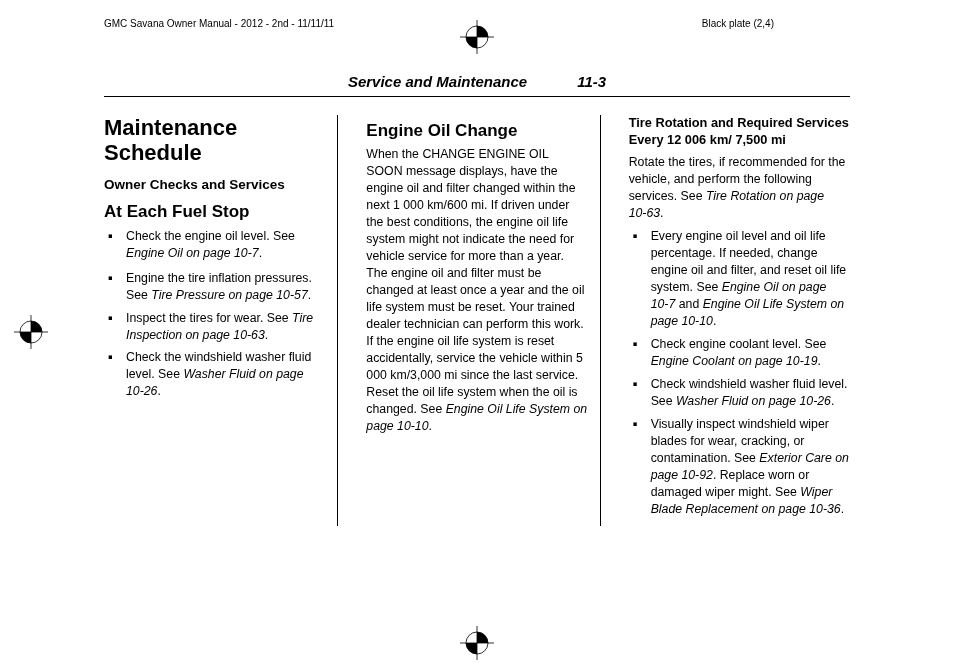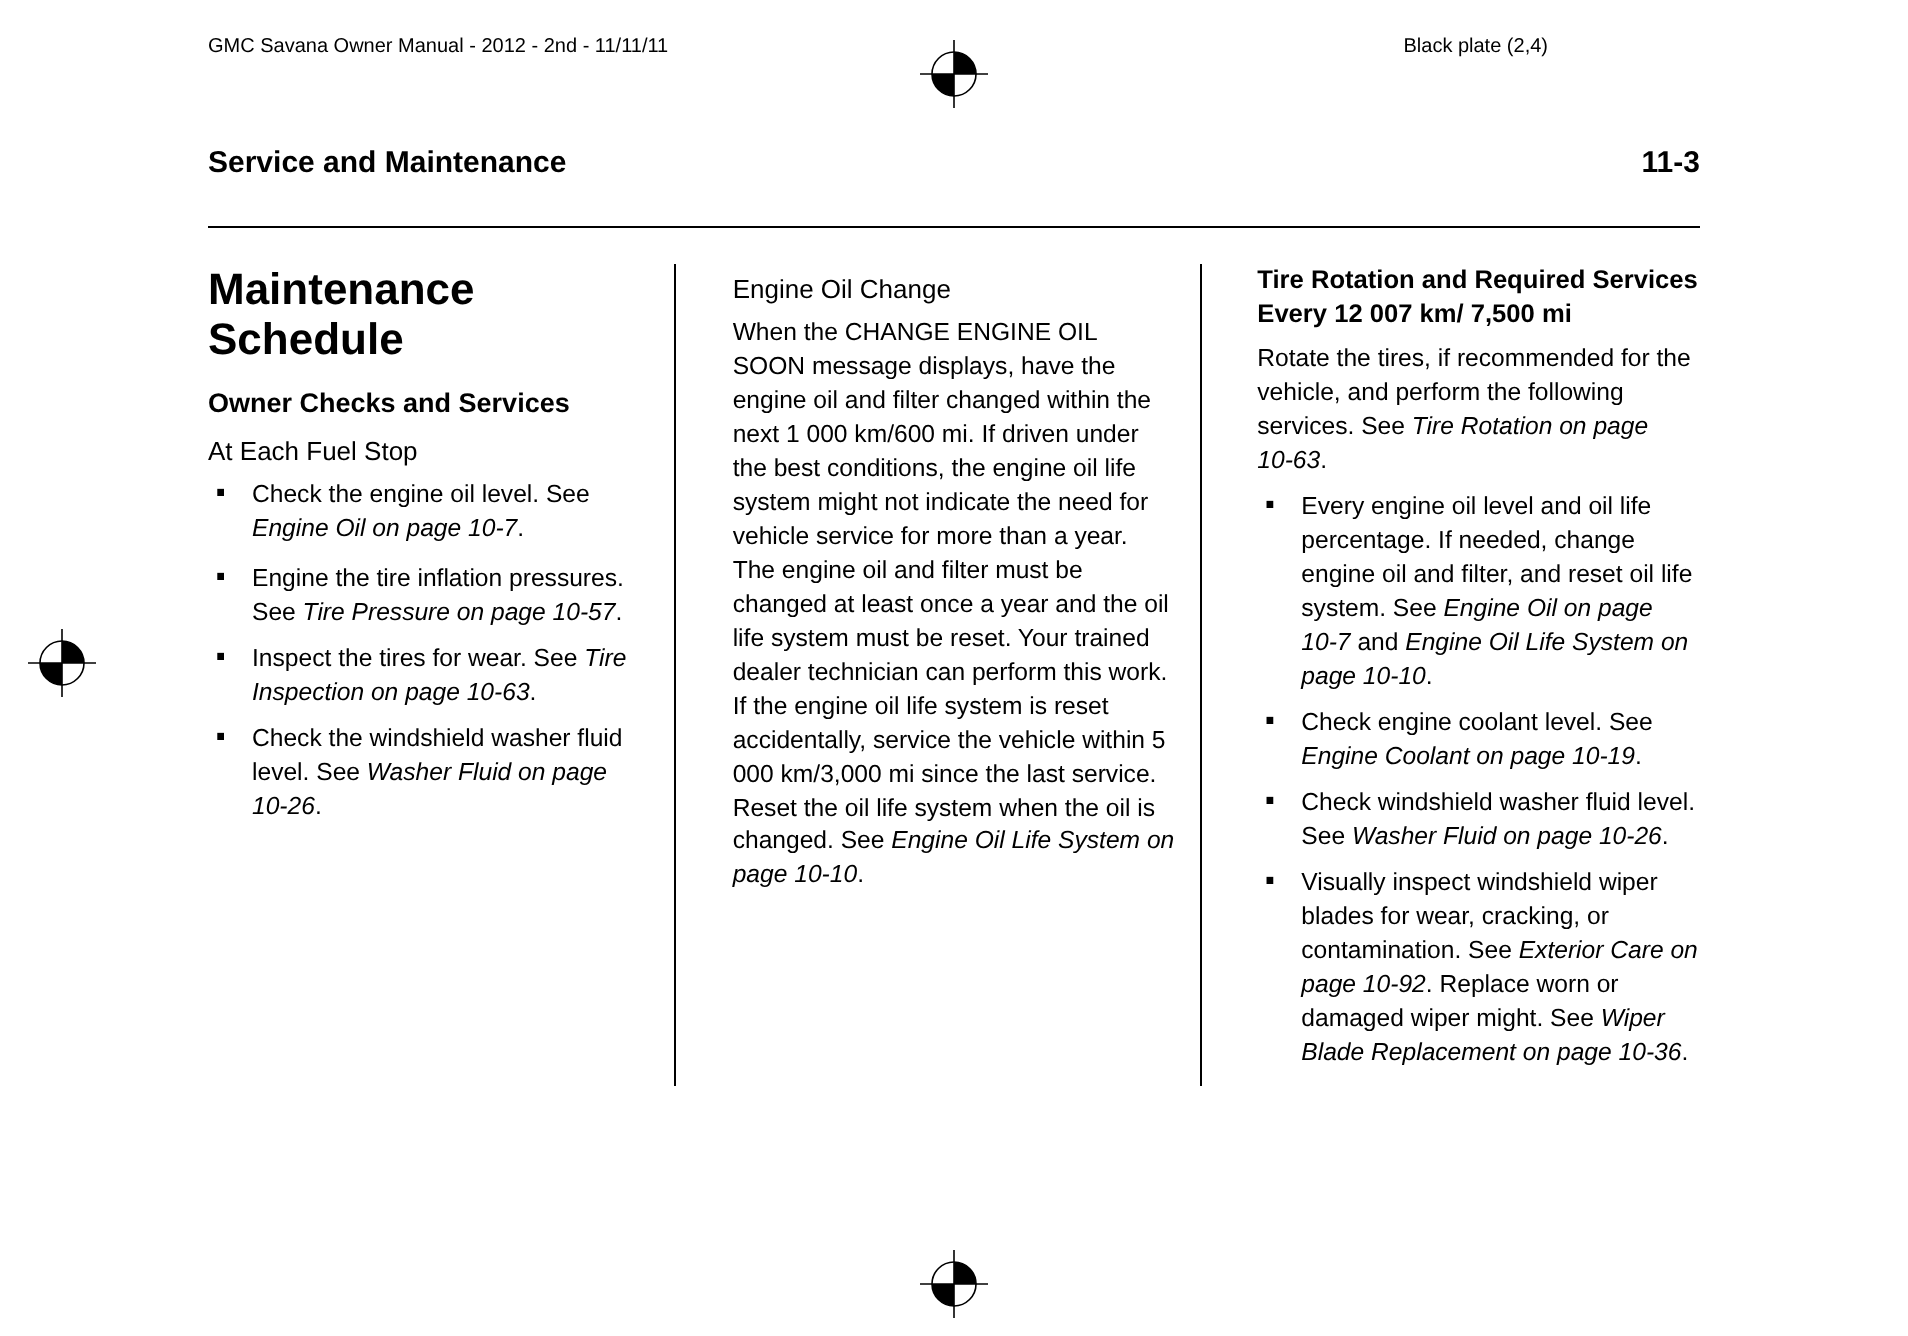--- a/index.html
+++ b/index.html
@@ -46,27 +46,28 @@
       transform: translateX(-50%);
     }
     .crop-mark-left {
       position: absolute;
       left: 14px;
       top: 50%;
       transform: translateY(-50%);
     }
     .running-head {
       display: flex;
-      justify-content: space-between;
+      justify-content: center;
       align-items: baseline;
-      padding: 36px 104px 23px 104px;
+      padding: 36px 104px 6px 104px;
       border-bottom: 1.5px solid #000;
       margin: 0 104px;
       padding-left: 0;
       padding-right: 0;
+      font-style: italic;
     }
     .running-head .section-name {
       font-weight: bold;
       font-size: 15px;
       margin-right: 26px;
     }
     .running-head .page-num {
       font-weight: bold;
       font-size: 15px;
       margin-left: 24px;
@@ -97,22 +98,22 @@
       font-weight: bold;
       margin-bottom: 10px;
       line-height: 1.15;
     }
     h2 {
       font-size: 13.5px;
       font-weight: bold;
       margin-bottom: 6px;
     }
     h3 {
-      font-size: 13px;
-      font-weight: normal;
+      font-size: 17px;
+      font-weight: bold;
       margin-bottom: 4px;
       margin-top: 4px;
     }
     .subhead {
       font-size: 12.8px;
       font-weight: bold;
       margin-bottom: 6px;
       line-height: 1.3;
     }
     ul {
@@ -195,21 +196,21 @@
       <li><span>Check the windshield washer fluid level. See </span><span class="ital">Washer Fluid on page 10‑26</span><span>.</span></li>
     </ul>
   </div>
 
   <div class="col">
     <h3>Engine Oil Change</h3>
     <p><span>When the CHANGE ENGINE OIL SOON message displays, have the engine oil and filter changed within the next 1 000 km/600 mi. If driven under the best conditions, the engine oil life system might not indicate the need for vehicle service for more than a year. The engine oil and filter must be changed at least once a year and the oil life system must be reset. Your trained dealer technician can perform this work. If the engine oil life system is reset accidentally, service the vehicle within 5 000 km/3,000 mi since the last service. Reset the oil life system when the oil is changed. See </span><span class="ital">Engine Oil Life System on page 10‑10</span><span>.</span></p>
   </div>
 
   <div class="col">
-    <div class="subhead">Tire Rotation and Required Services Every 12 007 km/ 7,500 mi</div>
+    <div class="subhead">Tire Rotation and Required Services Every 12 006 km/ 7,500 mi</div>
     <p><span>Rotate the tires, if recommended for the vehicle, and perform the following services. See </span><span class="ital">Tire Rotation on page 10‑63</span><span>.</span></p>
     <ul>
       <li><span>Every engine oil level and oil life percentage. If needed, change engine oil and filter, and reset oil life system. See </span><span class="ital">Engine Oil on page 10‑7</span><span> and </span><span class="ital">Engine Oil Life System on page 10‑10</span><span>.</span></li>
       <li><span>Check engine coolant level. See </span><span class="ital">Engine Coolant on page 10‑19</span><span>.</span></li>
       <li><span>Check windshield washer fluid level. See </span><span class="ital">Washer Fluid on page 10‑26</span><span>.</span></li>
       <li><span>Visually inspect windshield wiper blades for wear, cracking, or contamination. See </span><span class="ital">Exterior Care on page 10‑92</span><span>. Replace worn or damaged wiper might. See </span><span class="ital">Wiper Blade Replacement on page 10‑36</span><span>.</span></li>
     </ul>
   </div>
 </div>
 

